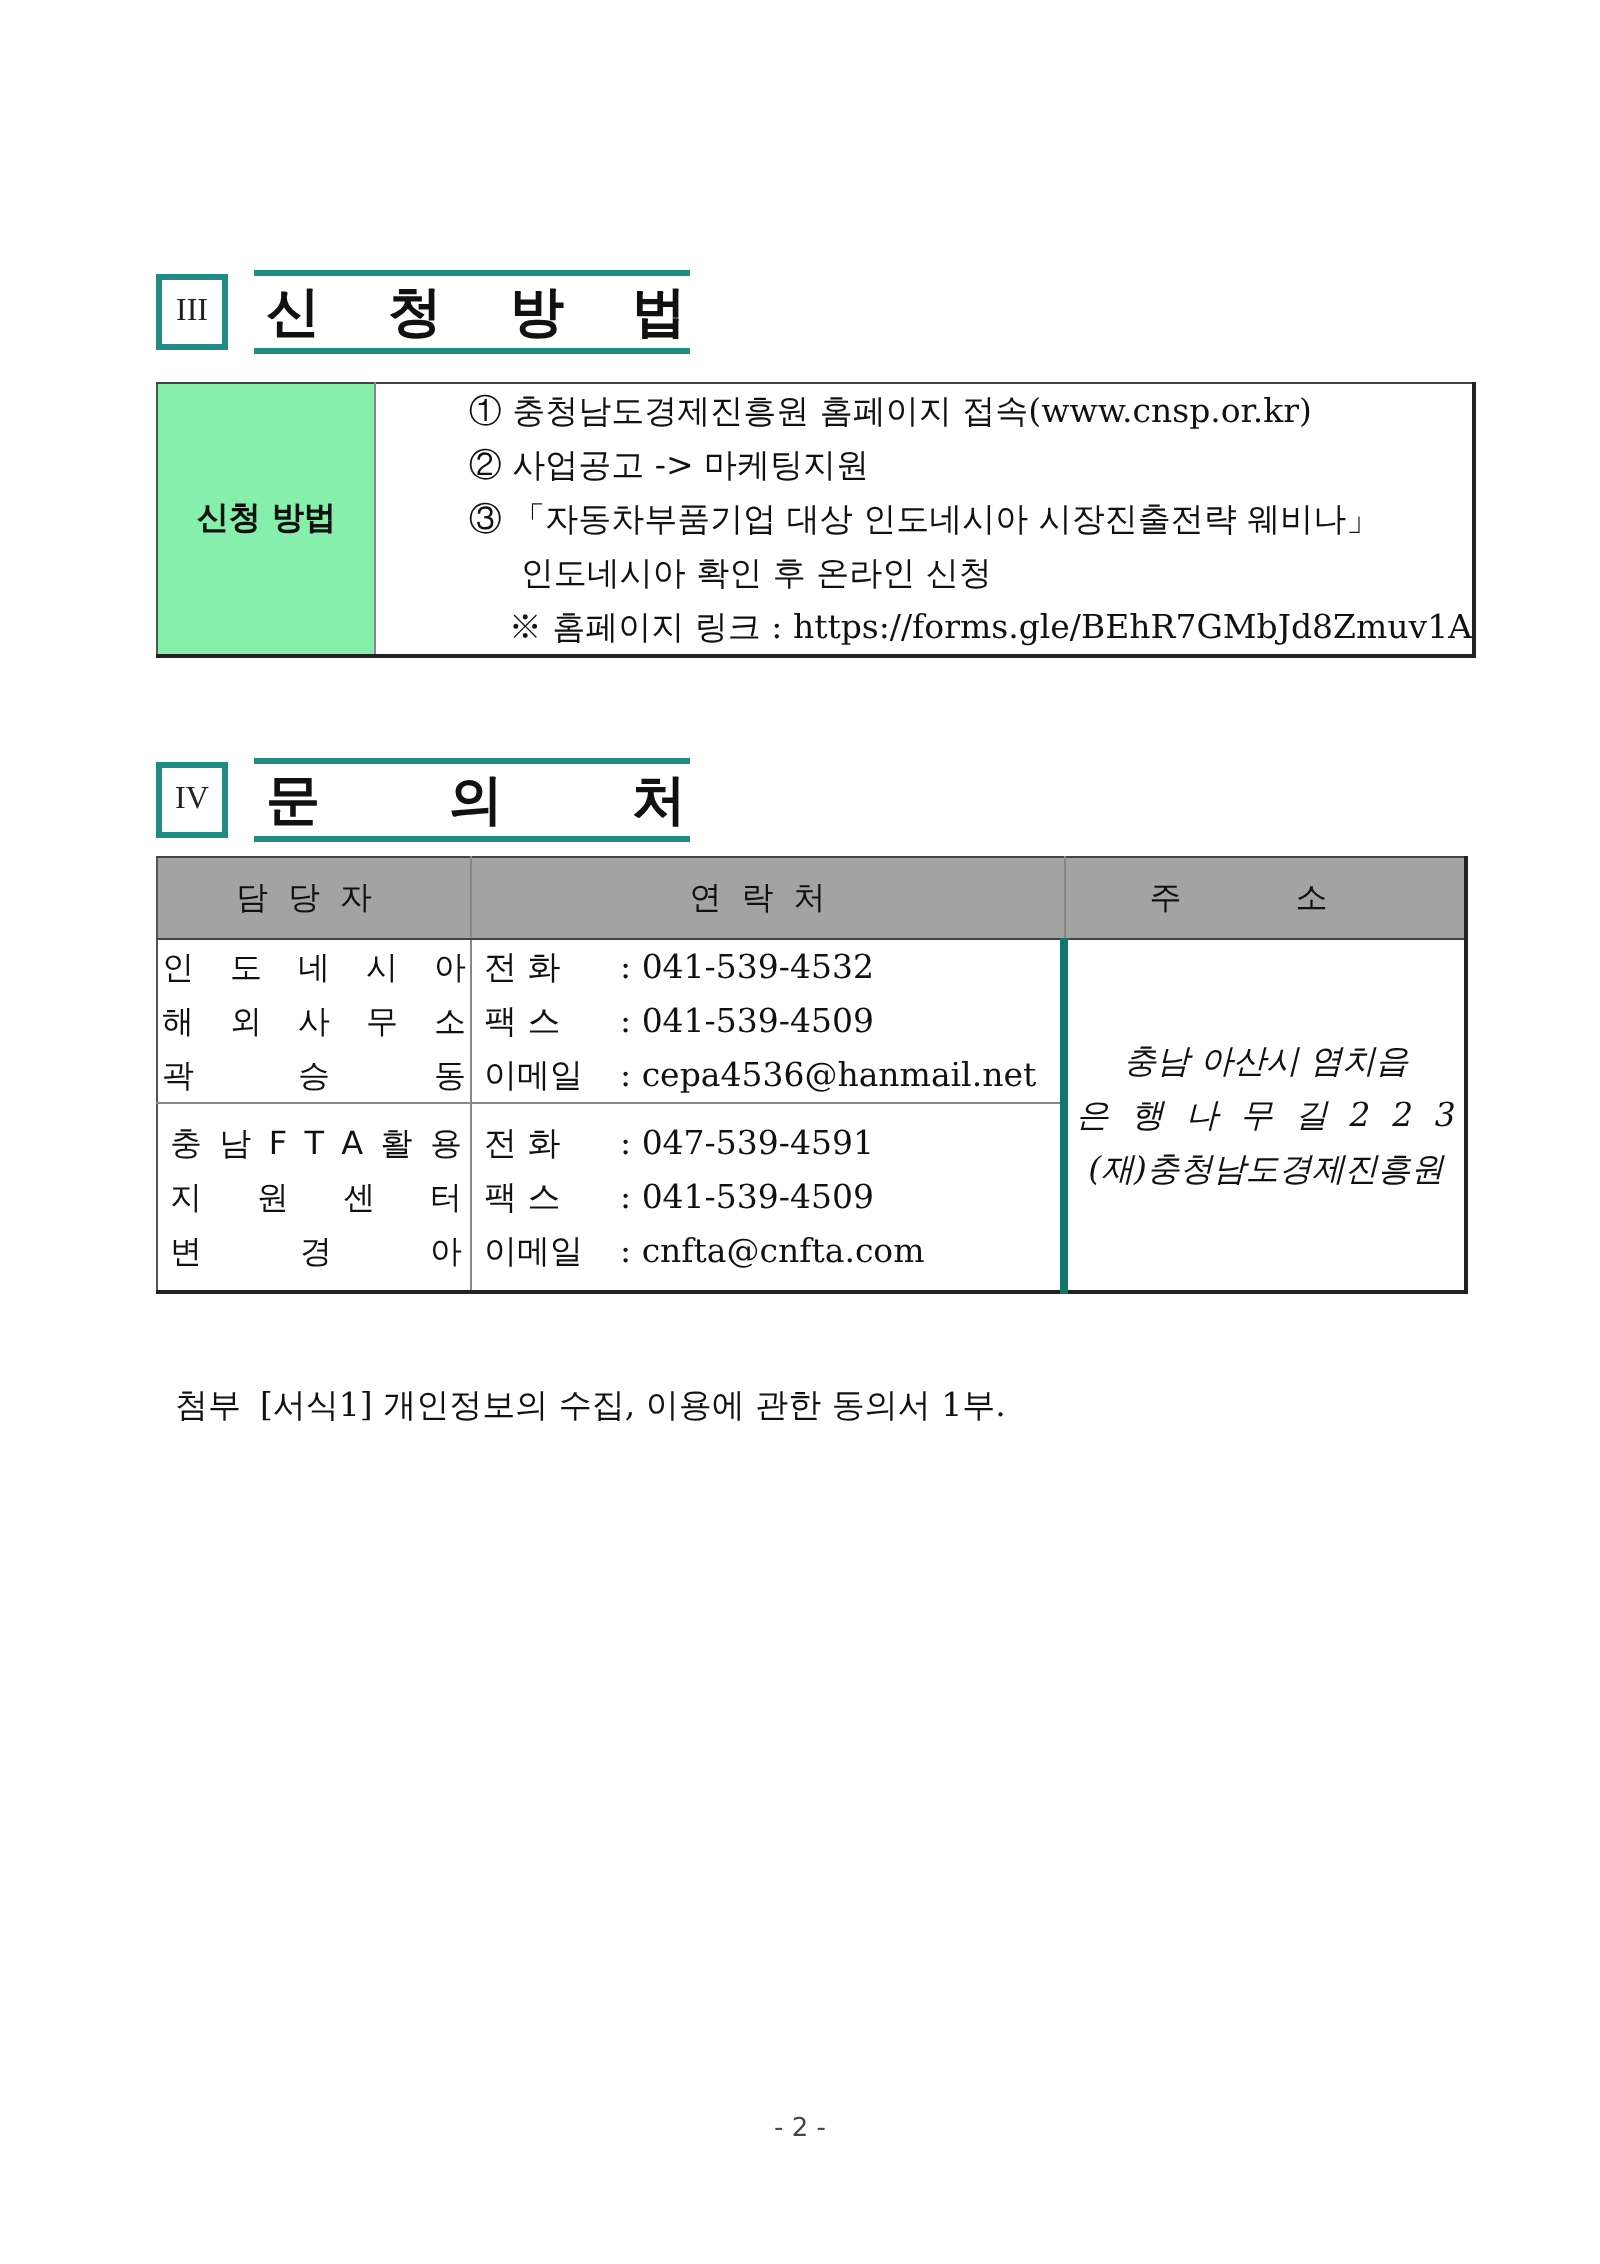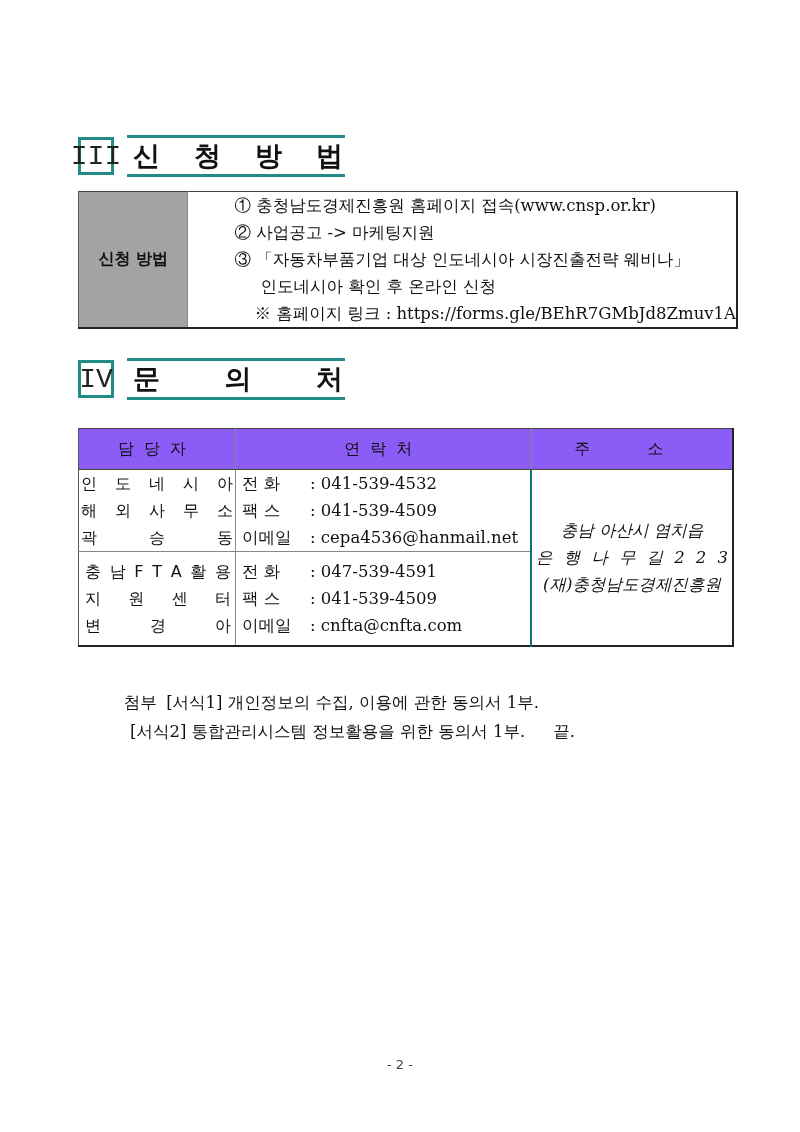--- a/index.html
+++ b/index.html
@@ -1,45 +1,45 @@
 <!DOCTYPE html>
 <html><head>
 <meta charset="utf-8">
 <style>
   html, body { margin: 0; padding: 0; background: #ffffff; }
   body { width: 800px; height: 1132px; position: relative; overflow: hidden;
          font-family: "DejaVu Serif", "Liberation Serif", serif; color: #111; }
   .sec-head { position: absolute; left: 78px; height: 42px; display: flex; align-items: center; }
   .sec-num { width: 36px; height: 38px; border: 3px solid #1f8c86; box-sizing: border-box;
              display: flex; align-items: center; justify-content: center;
-             font-family: Liberation Mono, monospace; font-size: 28px; color: #222; letter-spacing: 0; }
+             font-family: Liberation Serif, serif; font-size: 16px; color: #222; letter-spacing: 0; }
   .sec-title { position: absolute; left: 49px; top: 0; width: 218px; height: 42px;
                border-top: 3px solid #1f8c86; border-bottom: 3px solid #1f8c86; box-sizing: border-box;
                display: flex; align-items: center; justify-content: space-between; padding: 0 2px 0 6px;
                font-family: "DejaVu Sans", sans-serif; font-weight: bold; font-size: 27px; color: #111; }
   .sec-title span { display: inline-block; }
 
   table { border-collapse: collapse; position: absolute; font-size: 17px; }
   .t1 { left: 78px; top: 191px; width: 660px; border-top: 1.5px solid #444; border-left: 1px solid #555;
         border-bottom: 2.5px solid #222; border-right: 2.5px solid #222; }
   .t1 td { padding: 0; vertical-align: middle; }
-  .t1 .label { width: 134px; background: #a3a3a3; border-right: 1px solid #888; text-align: center;
+  .t1 .label { width: 134px; background: #86efac; border-right: 1px solid #888; text-align: center;
                font-family: "DejaVu Sans", sans-serif; font-weight: bold; font-size: 16px; }
   .t1 .line { height: 27px; line-height: 27px; padding-left: 6px; white-space: nowrap; font-size: 16.5px; margin-left: 40px; }
   .t1 .indent { padding-left: 32px; }
   .t1 .note { padding-left: 26px; }
 
   .t2 { left: 78px; top: 428px; width: 656px; border-top: 1.5px solid #444; border-left: 1px solid #555;
         border-bottom: 2.5px solid #222; border-right: 2.5px solid #222; }
-  .t2 th { background: #8b5cf6; font-weight: normal; height: 38px; border-bottom: 1.5px solid #444;
+  .t2 th { background: #a3a3a3; font-weight: normal; height: 38px; border-bottom: 1.5px solid #444;
            border-right: 1px solid #888; font-family: "DejaVu Sans", sans-serif; font-size: 16px; letter-spacing: 10px; }
   .t2 th:last-child { border-right: none; letter-spacing: 26px; }
   .t2 td { vertical-align: top; padding: 0; }
   .t2 .who { width: 156px; border-right: 1px solid #888; }
-  .t2 .contact { width: 294px; border-right: 2px solid #0f766e; }
+  .t2 .contact { width: 294px; border-right: 4px solid #0f766e; }
   .t2 .addr { vertical-align: middle; text-align: center; font-size: 16.5px; font-style: italic; }
   .t2 .grp1 td.who, .t2 .grp1 td.contact { border-bottom: 1px solid #888; }
   .row { height: 27px; line-height: 27px; white-space: nowrap; }
   .who .row { display: flex; justify-content: space-between; padding: 0 2px 0 2px;
               font-family: "DejaVu Sans", sans-serif; font-size: 16px; }
   .grp2 .who .row { padding: 0 4px 0 6px; }
   .contact .row { padding-left: 6px; font-size: 16.5px; }
   .contact .k { display: inline-block; width: 68px; }
   .pad-top { height: 6px; }
   .addr .row { padding: 0 4px; }
@@ -73,21 +73,21 @@
       <div class="line">① 충청남도경제진흥원 홈페이지 접속(www.cnsp.or.kr)</div>
       <div class="line">② 사업공고 -&gt; 마케팅지원</div>
       <div class="line">③ 「자동차부품기업 대상 인도네시아 시장진출전략 웨비나」</div>
       <div class="line indent">인도네시아 확인 후 온라인 신청</div>
       <div class="line note">※ 홈페이지 링크 : https://forms.gle/BEhR7GMbJd8Zmuv1A</div>
     </td>
   </tr>
 </tbody>
   </table>
 
-<div class="sec-head" style="top:358px;">
+<div class="sec-head" style="top:379px;">
   <div class="sec-num">IV</div>
   <div class="sec-title">
     <span>문</span>
     <span>의</span>
     <span>처</span>
   </div>
 </div>
 
 <table class="t2">
   <tbody>
@@ -171,18 +171,15 @@
       <div class="pad-top"></div>
     </td>
   </tr>
 </tbody>
   </table>
 
 <div class="attach">
   <div class="r">
     <span class="lead">첨부</span><span>[서식1] 개인정보의 수집, 이용에 관한 동의서 1부.</span>
   </div>
-  <div class="r">
-    <span class="lead"></span><span>[서식2] 통합관리시스템 정보활용을 위한 동의서 1부.</span><span class="end">끝.</span>
-  </div>
 </div>
 
 <div class="pageno">- 2 -</div>
 
 </body></html>

